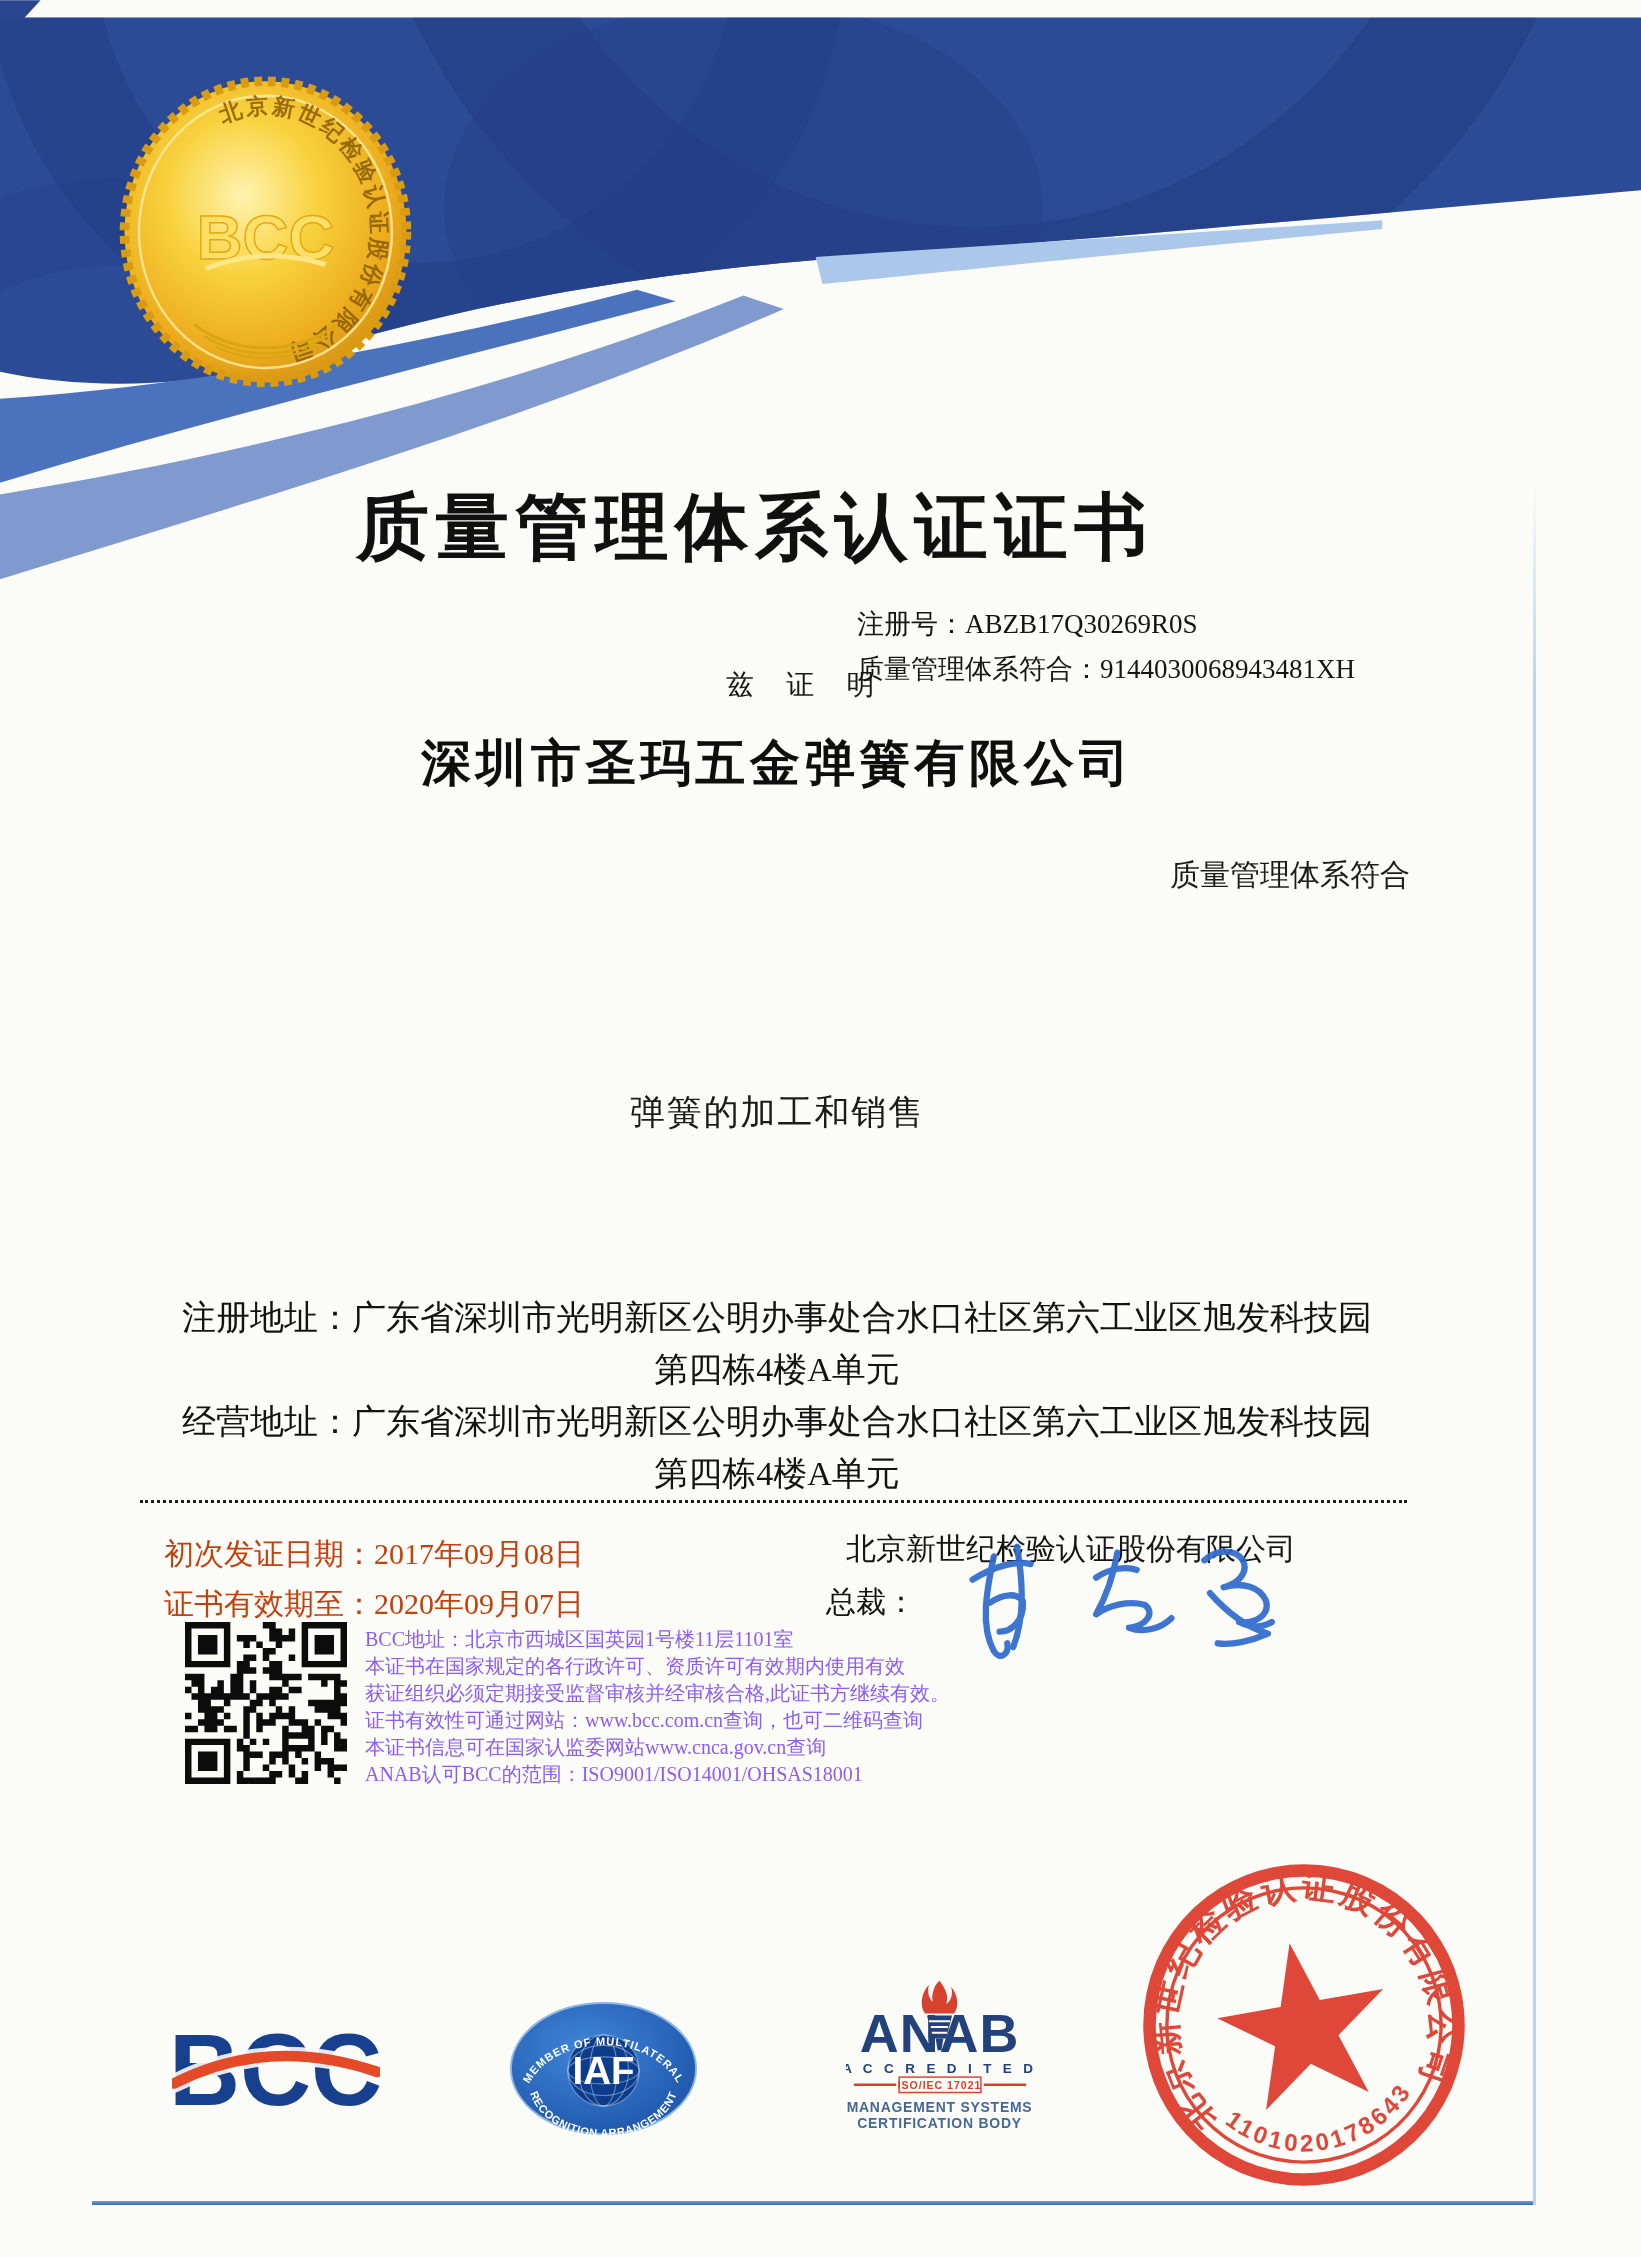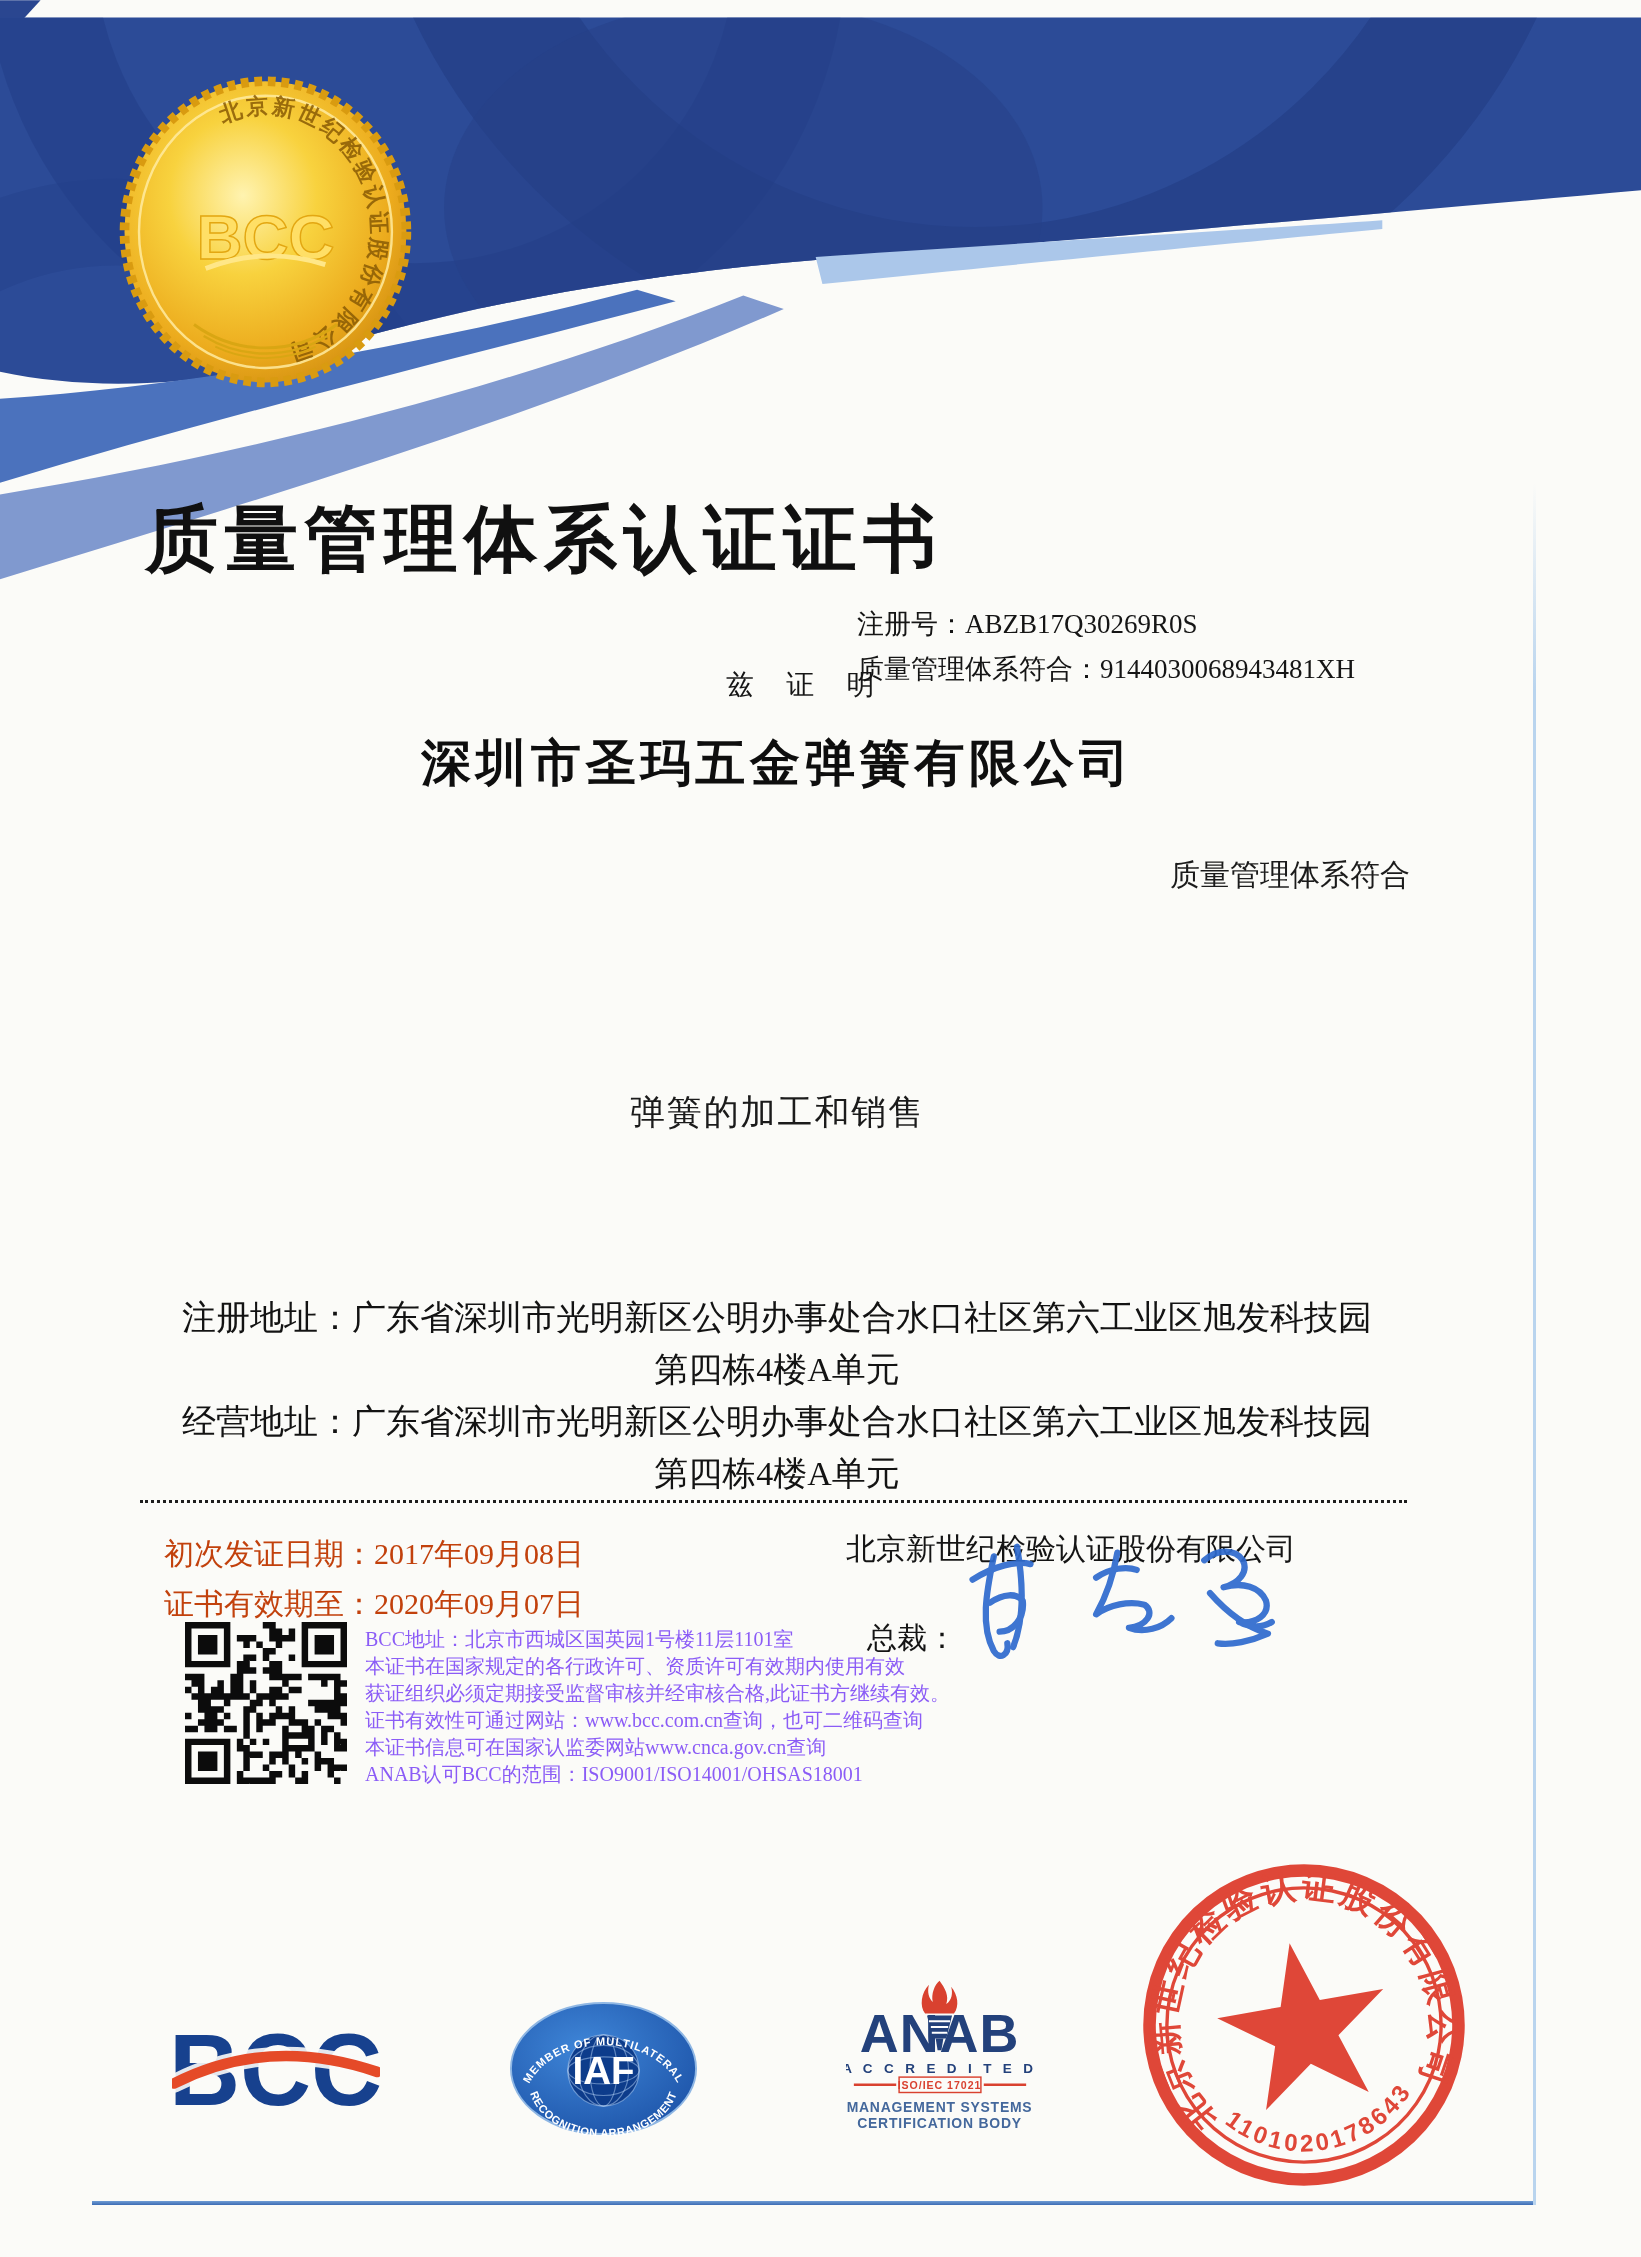--- a/index.html
+++ b/index.html
@@ -5,35 +5,35 @@
   html,body{margin:0;padding:0;background:#888;}
   .page{
     position:relative;width:1641px;height:2257px;margin:0 auto;
     background:#fbfbf8;overflow:hidden;
     font-family:"Liberation Serif","DejaVu Serif",serif;color:#1b1b1b;
   }
   .abs{position:absolute;}
   
   .header-art{left:0;top:0;width:1641px;height:676px;}
   
-  .title{left:145px;top:479px;width:1220px;text-align:left;
-         font-size:73px;font-weight:700;letter-spacing:6.8px;color:#101010;margin-top:12px;}
+  .title{left:145px;top:479px;width:1220px;text-align:center;
+         font-size:73px;font-weight:700;letter-spacing:6.8px;color:#101010;}
   .meta{left:857px;top:602px;font-size:27px;line-height:45px;color:#151515;}
   .certify{left:726px;top:666px;font-size:28px;letter-spacing:12.6px;color:#151515;}
   .company{left:145px;top:730px;width:1265px;text-align:center;
            font-size:50px;font-weight:700;letter-spacing:4.8px;color:#0e0e0e;}
   .sysline{left:145px;top:855px;width:1265px;text-align:right;font-size:30px;}
   .stdline{left:145px;top:892px;width:1265px;text-align:center;font-size:29px;}
   .scope{left:145px;top:1089px;width:1265px;text-align:center;font-size:35px;letter-spacing:1.9px;}
   .addresses{left:101px;top:1292px;width:1352px;text-align:center;
              font-size:34px;line-height:52px;color:#131313;}
   .dotted-rule{left:140px;top:1500px;width:1267px;height:0;border-top:3.9px dotted #1d1d1d;}
   .dates{left:164px;top:1529px;font-size:30px;line-height:50px;color:#c2410c;}
   .issuer-name{left:846px;top:1529px;font-size:30px;color:#141414;}
-  .president{left:867px;top:1582px;font-size:30px;color:#141414;margin-top:36px;}
+  .president{left:826px;top:1582px;font-size:30px;color:#141414;}
   .signature{left:961px;top:1537px;width:333px;height:145px;}
   .qr{left:185px;top:1622px;width:162px;height:162px;}
   .footnotes{left:365px;top:1626px;font-size:20px;line-height:27px;color:#8b5cf6;
              font-family:"Liberation Serif","DejaVu Serif",serif;}
   
   .bottom-rule{left:92px;top:2201px;width:1444px;height:3.9px;
                background:linear-gradient(#6f9cd4,#3c6cb4);}
   .right-rule{left:1533px;top:483px;width:2.9px;height:1722px;
               background:linear-gradient(rgba(185,212,238,0),#b9d4ee 12%,#b9d4ee);}
   

